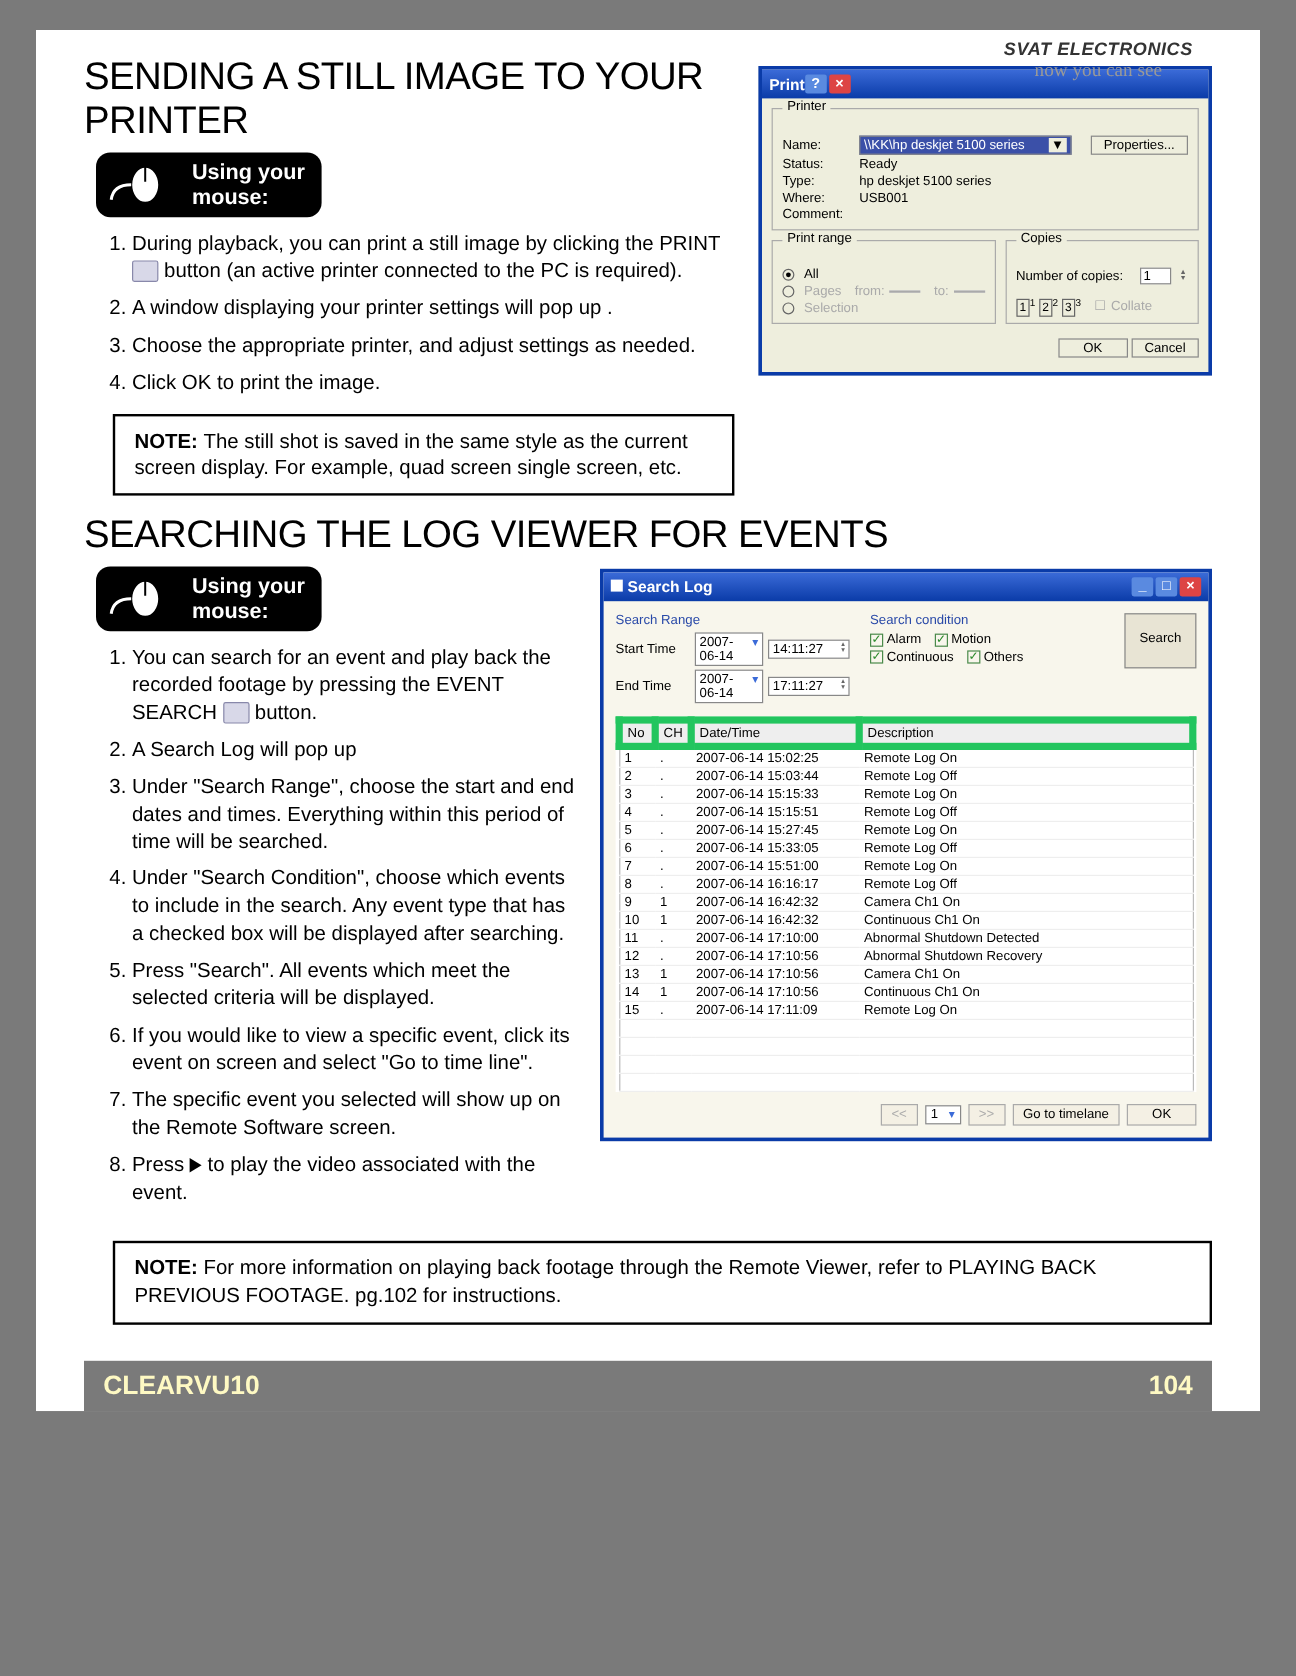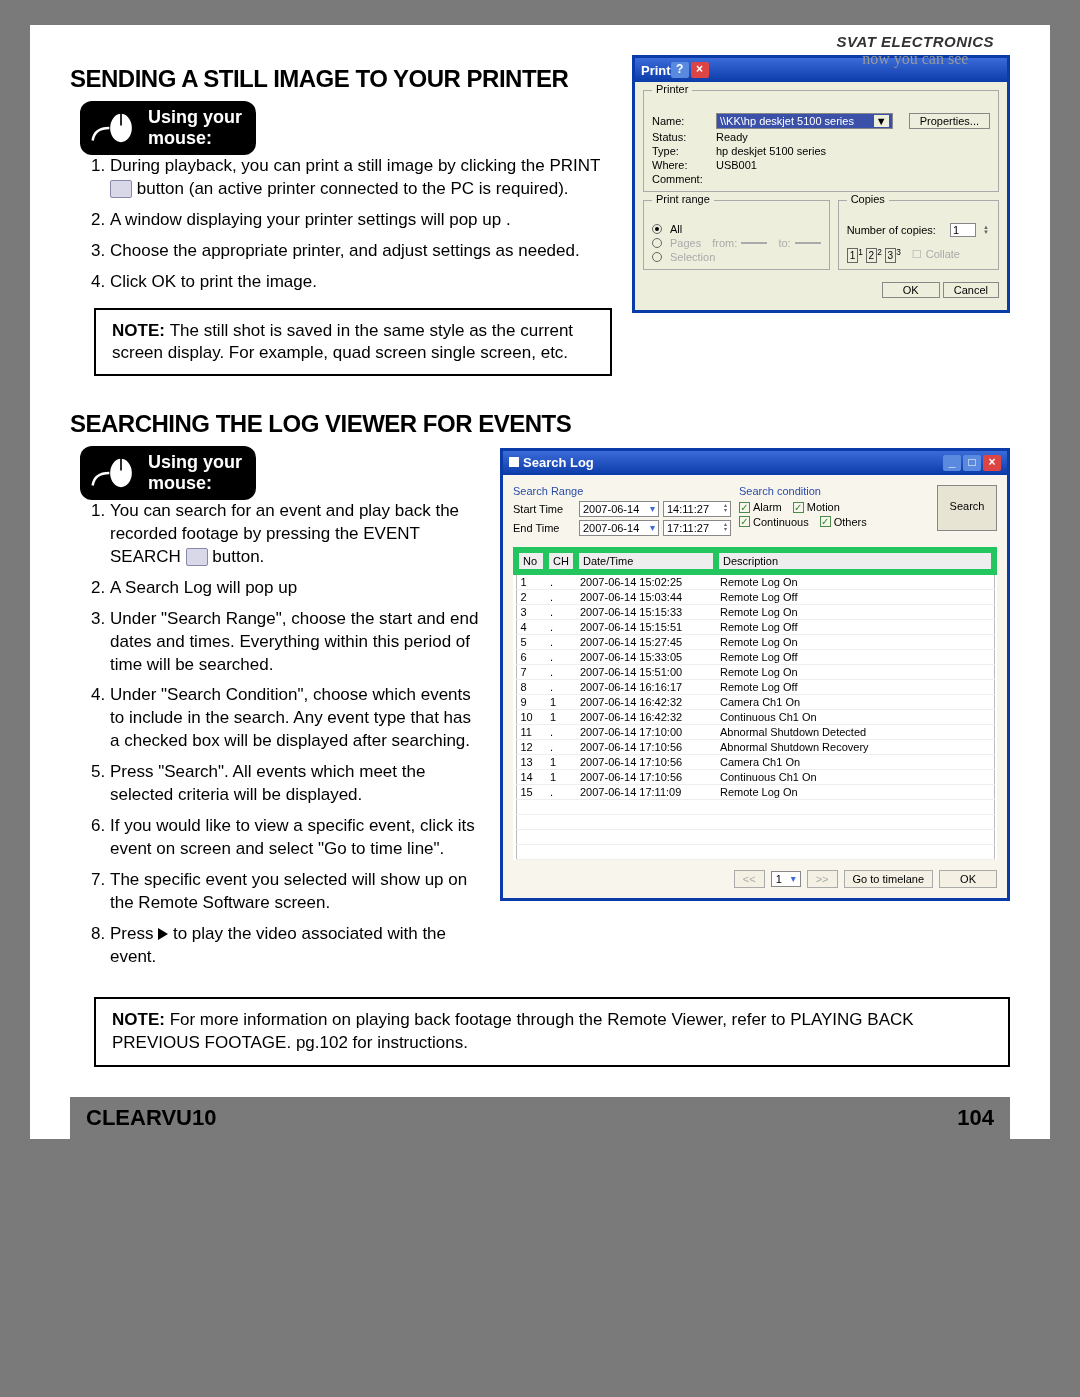--- a/index.html
+++ b/index.html
@@ -1,22 +1,22 @@
 <!DOCTYPE html>
 <html><head>
 <meta charset="utf-8">
 <style>
   * { box-sizing: border-box; margin: 0; padding: 0; }
   body { background: #7a7a7a; font-family: Arial, sans-serif; width: 1080px; margin: 0 auto; }
   .page { background: #fff; width: 1020px; margin: 25px auto 0; padding: 20px 40px 0 40px; position: relative; }
   .brand { text-align: center; position: absolute; top: 8px; right: 56px; }
   .brand-name { font-family: Arial; font-style: italic; font-weight: bold; color: #333; font-size: 15px; letter-spacing: 0.5px; }
   .brand-tag { font-family: "Comic Sans MS", cursive; color: #999; font-size: 16px; }
-  h2 { font-family: Arial Narrow, Arial; font-weight: bold; font-size: 24px; letter-spacing: -0.5px; margin-top: 20px; }
-  .mouse-badge { background: #000; color: #fff; border-radius: 12px; padding: 6px 14px 6px 6px; display: inline-flex; align-items: center; gap: 12px; margin: 8px 0 0 10px; font-size: 18px; font-weight: bold; }
+  h2 { font-family: Arial Narrow, Arial; font-weight: normal; font-size: 32px; letter-spacing: -0.5px; }
+  .mouse-badge { background: #000; color: #fff; border-radius: 12px; padding: 6px 14px 6px 6px; display: inline-flex; align-items: center; gap: 24px; margin: 8px 0 11px 10px; font-size: 18px; font-weight: bold; }
   .mouse-badge svg { width: 50px; height: 42px; }
   ol { list-style: decimal outside; margin-left: 40px; }
   ol li { font-size: 17px; line-height: 1.35; margin-bottom: 8px; font-family: Arial Narrow, Arial; }
   .top-row { display: flex; gap: 20px; align-items: flex-start; }
   .top-col-left { flex: 1; }
   .note-box { border: 2px solid #000; padding: 10px 16px; margin: 14px 0 14px 24px; font-size: 17px; font-family: Arial Narrow, Arial; line-height: 1.3; }
   .note-box b { font-weight: bold; }
   .inline-icon { display: inline-block; width: 22px; height: 18px; background: #d8d8e8; border: 1px solid #8888aa; border-radius: 2px; vertical-align: middle; }
   .play-tri { display:inline-block; width:0; height:0; border-top:6px solid transparent; border-bottom:6px solid transparent; border-left:10px solid #000; vertical-align: middle; }
   
@@ -43,34 +43,34 @@
   .s-title { background: linear-gradient(#3b6bd8,#0a3ba8); color:#fff; font-weight:bold; font-size:13px; padding:4px 6px; display:flex; justify-content:space-between; align-items:center; }
   .s-title .icon-sq { width:10px; height:10px; background:#fff; margin-right:4px; display:inline-block; }
   .s-body { padding: 10px; }
   .s-top { display:flex; gap:8px; align-items:flex-start; }
   .s-range { flex:1; }
   .s-cond { flex:1; }
   .s-btn-big { border:1px solid #888; background:#e8e4d4; width:60px; height:46px; text-align:center; padding-top:14px; cursor:pointer; }
   .s-section-title { color:#2a4aa8; font-size:11px; margin-bottom:4px; }
   .s-row { display:flex; gap:4px; align-items:center; margin:3px 0; }
   .s-row-label { width:62px; }
-  .s-date { border:1px solid #888; background:#fff; padding:1px 3px; width:80px; display:flex; justify-content:space-between; }
+  .s-date { border:1px solid #888; background:#fff; padding:1px 3px; width:57px; display:flex; justify-content:space-between; }
   .s-time { border:1px solid #888; background:#fff; padding:1px 3px; width:68px; display:flex; justify-content:space-between; }
   .s-check { display:inline-flex; align-items:center; margin-right:8px; margin-bottom:2px; }
   .s-check .box { width:11px; height:11px; border:1px solid #4a8a4a; margin-right:3px; color:#2a8a2a; font-size:10px; line-height:9px; text-align:center; }
   .s-table { width:100%; border:1px solid #bbb; background:#fff; margin-top:8px; border-collapse:collapse; font-size:11px; }
   .s-table th { background:#eee; border:6px solid #22c55e; padding:2px 4px; font-weight:normal; text-align:left; }
   .s-table td { border-bottom:1px solid #eee; padding:1px 4px; }
   .s-foot { display:flex; justify-content:flex-end; gap:6px; align-items:center; margin-top:10px; }
   .s-small-btn { border:1px solid #aaa; background:#f4f0e4; padding:2px 8px; cursor:pointer; color:#aaa; }
   .s-small-btn.active { color:#000; }
   .s-page-sel { border:1px solid #888; background:#fff; padding:1px 4px; width:30px; display:flex; justify-content:space-between; }
   .row2 { display:flex; gap:16px; align-items:flex-start; }
   .row2 .left2 { flex:1; }
-  .footer-bar { background:#7a7a7a; color:#000000; display:flex; justify-content:space-between; padding:8px 16px; font-weight:bold; font-family: Arial Narrow, Arial; font-size:22px; margin-top:30px; }
+  .footer-bar { background:#7a7a7a; color:#fef9c3; display:flex; justify-content:space-between; padding:8px 16px; font-weight:bold; font-family: Arial Narrow, Arial; font-size:22px; margin-top:30px; }
   .note-box2 { border:2px solid #000; padding:10px 16px; margin:20px 0 0 24px; font-size:17px; font-family: Arial Narrow, Arial; line-height:1.35; }
   .dd-arrow { color:#3b6bd8; font-size:10px; }
   .spin-arrows { display:inline-flex; flex-direction:column; font-size:6px; line-height:5px; color:#666; margin-left:3px; }
   .disabled { color:#aaa; }
   .col-input { width:26px; border:1px solid #aaa; background:#fff; }
 </style>
 </head>
 <body>
 
 <div class="page">

